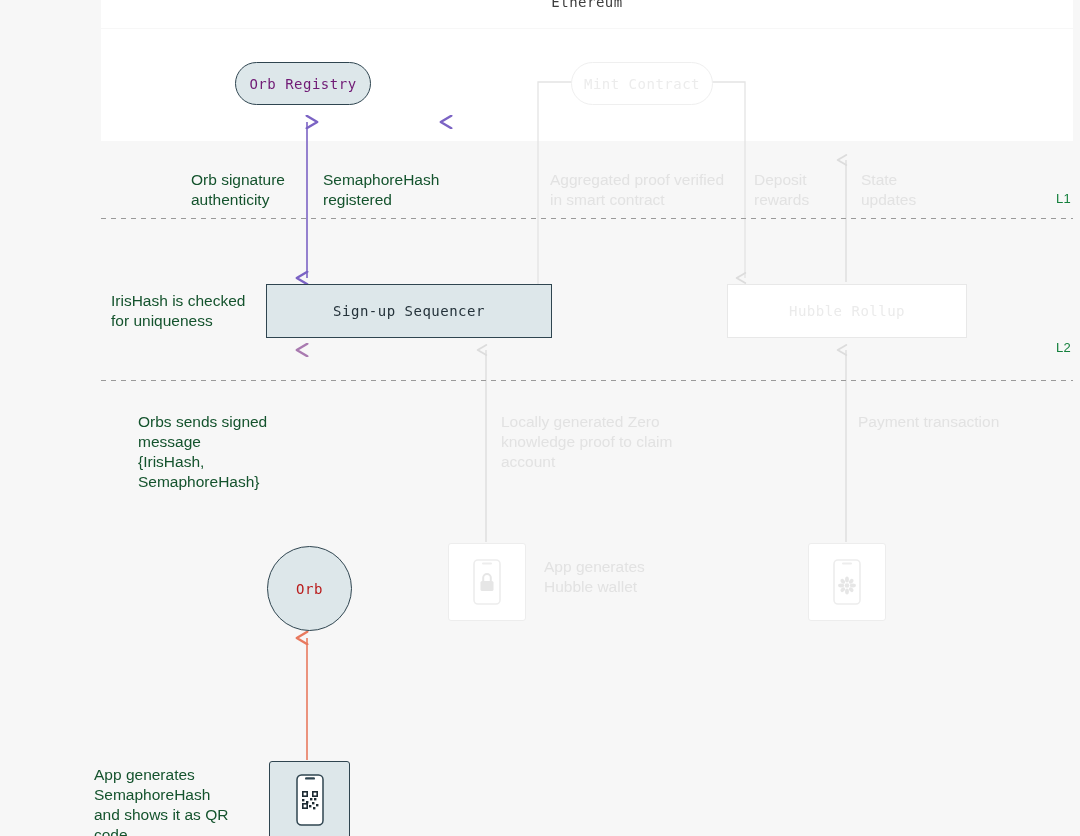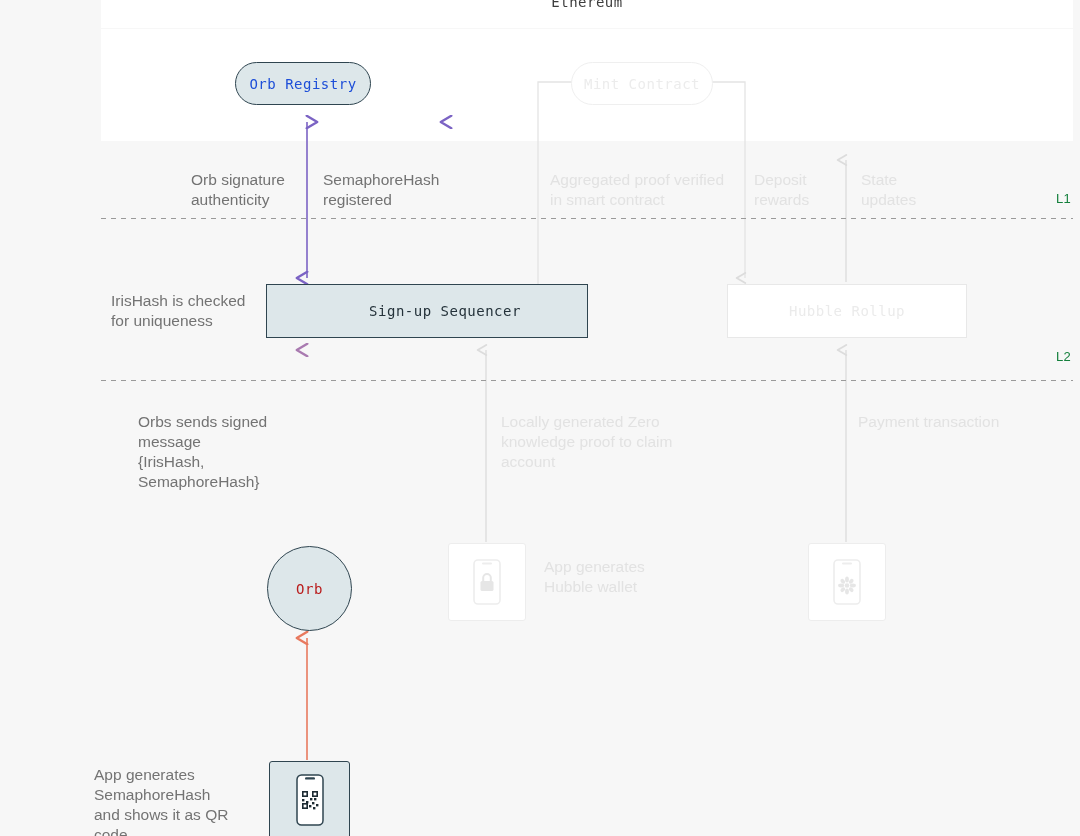--- a/index.html
+++ b/index.html
@@ -17,21 +17,21 @@
   .panel-main{left:85px;top:29px;width:972px;height:112px;}
 
   
   #wires{position:absolute;left:0;top:0;width:1080px;height:836px;}
 
   
   .lbl{
     position:absolute;
     font-size:15.5px;
     line-height:20px;
-    color:#737373;
+    color:#14532d;
     white-space:pre-line;
   }
   .lbl.faded{color:#e2e2e2;}
 
   .layer-tag{
     position:absolute;
     font-size:13px;
     color:#15803d;
     letter-spacing:.3px;
   }
@@ -46,21 +46,21 @@
     position:absolute;left:85px;top:-6px;width:972px;
     text-align:center;color:#3d3d3d;
   }
 
   .pill{
     position:absolute;
     display:flex;align-items:center;justify-content:center;
     background:#dde7ea;
     border:1.6px solid #2f4550;
     border-radius:999px;
-    color:#1d4ed8;
+    color:#701a75;
   }
   .pill.ghost{
     background:#ffffff;
     border-color:#efefef;
     color:#ececec;
   }
 
   .box{
     position:absolute;
     display:flex;align-items:center;justify-content:center;
@@ -157,21 +157,21 @@
 
     <line x1="85" y1="218.5" x2="1057" y2="218.5" stroke="#9a9a9a" stroke-width="1.1" stroke-dasharray="5 5"></line>
     <line x1="85" y1="380.5" x2="1057" y2="380.5" stroke="#9a9a9a" stroke-width="1.1" stroke-dasharray="5 5"></line>
   </svg>
 
   <div class="pill mono" style="left:219px;top:62px;width:134px;height:41px;">Orb Registry</div>
 
 
   <div class="pill mono ghost" style="left:555px;top:62px;width:140px;height:41px;">Mint Contract</div>
 
-  <div class="box mono" style="left:250px;top:284px;width:284px;height:52px;padding-left:36px;">Sign-up Sequencer</div>
+  <div class="box mono" style="left:250px;top:284px;width:284px;height:52px;">Sign-up Sequencer</div>
 
   <div class="box mono ghost" style="left:711px;top:284px;width:238px;height:52px;">Hubble Rollup</div>
 
   <div class="orb mono" style="left:251px;top:546px;width:83px;height:83px;">Orb</div>
 
   <div class="card ghost" style="left:432px;top:543px;width:76px;height:76px;">
     <svg width="34" height="46" viewBox="0 0 34 46">
       <rect x="4" y="1" width="26" height="44" rx="4" fill="none" stroke="#ededed" stroke-width="1.6"></rect>
       <rect x="12" y="3.4" width="10" height="2" rx="1" fill="#ededed"></rect>
       <rect x="10.5" y="22" width="13" height="10" rx="1.6" fill="#e6e6e6"></rect>
@@ -255,15 +255,15 @@
 
   <div class="lbl faded" style="left:528px;top:557px;width:150px;">App generates
 Hubble wallet</div>
 
   <div class="lbl" style="left:78px;top:765px;width:160px;">App generates
 SemaphoreHash
 and shows it as QR
 code</div>
 
   <div class="layer-tag" style="left:1040px;top:191px;">L1</div>
-  <div class="layer-tag" style="left:1040px;top:349px;">L2</div>
+  <div class="layer-tag" style="left:1040px;top:340px;">L2</div>
 
 </div>
 
 </body></html>

